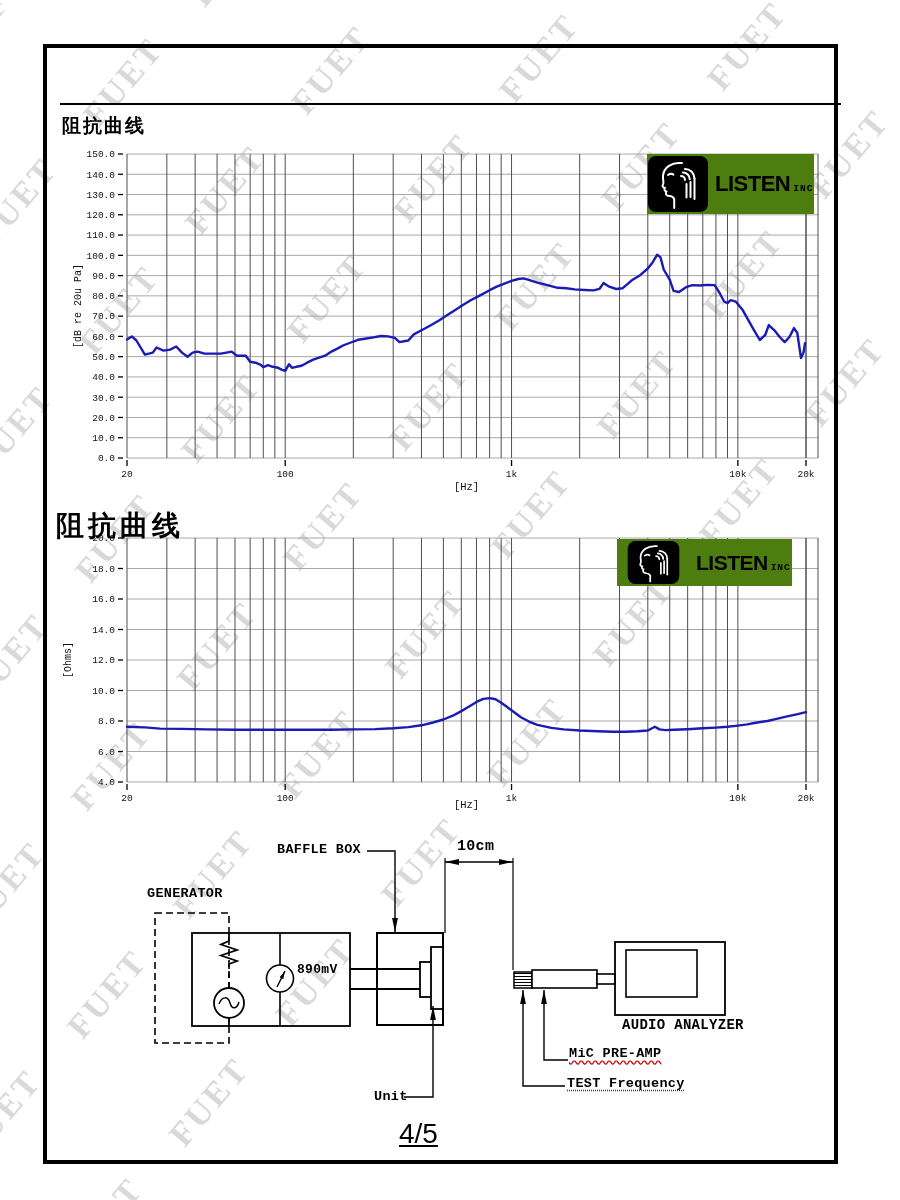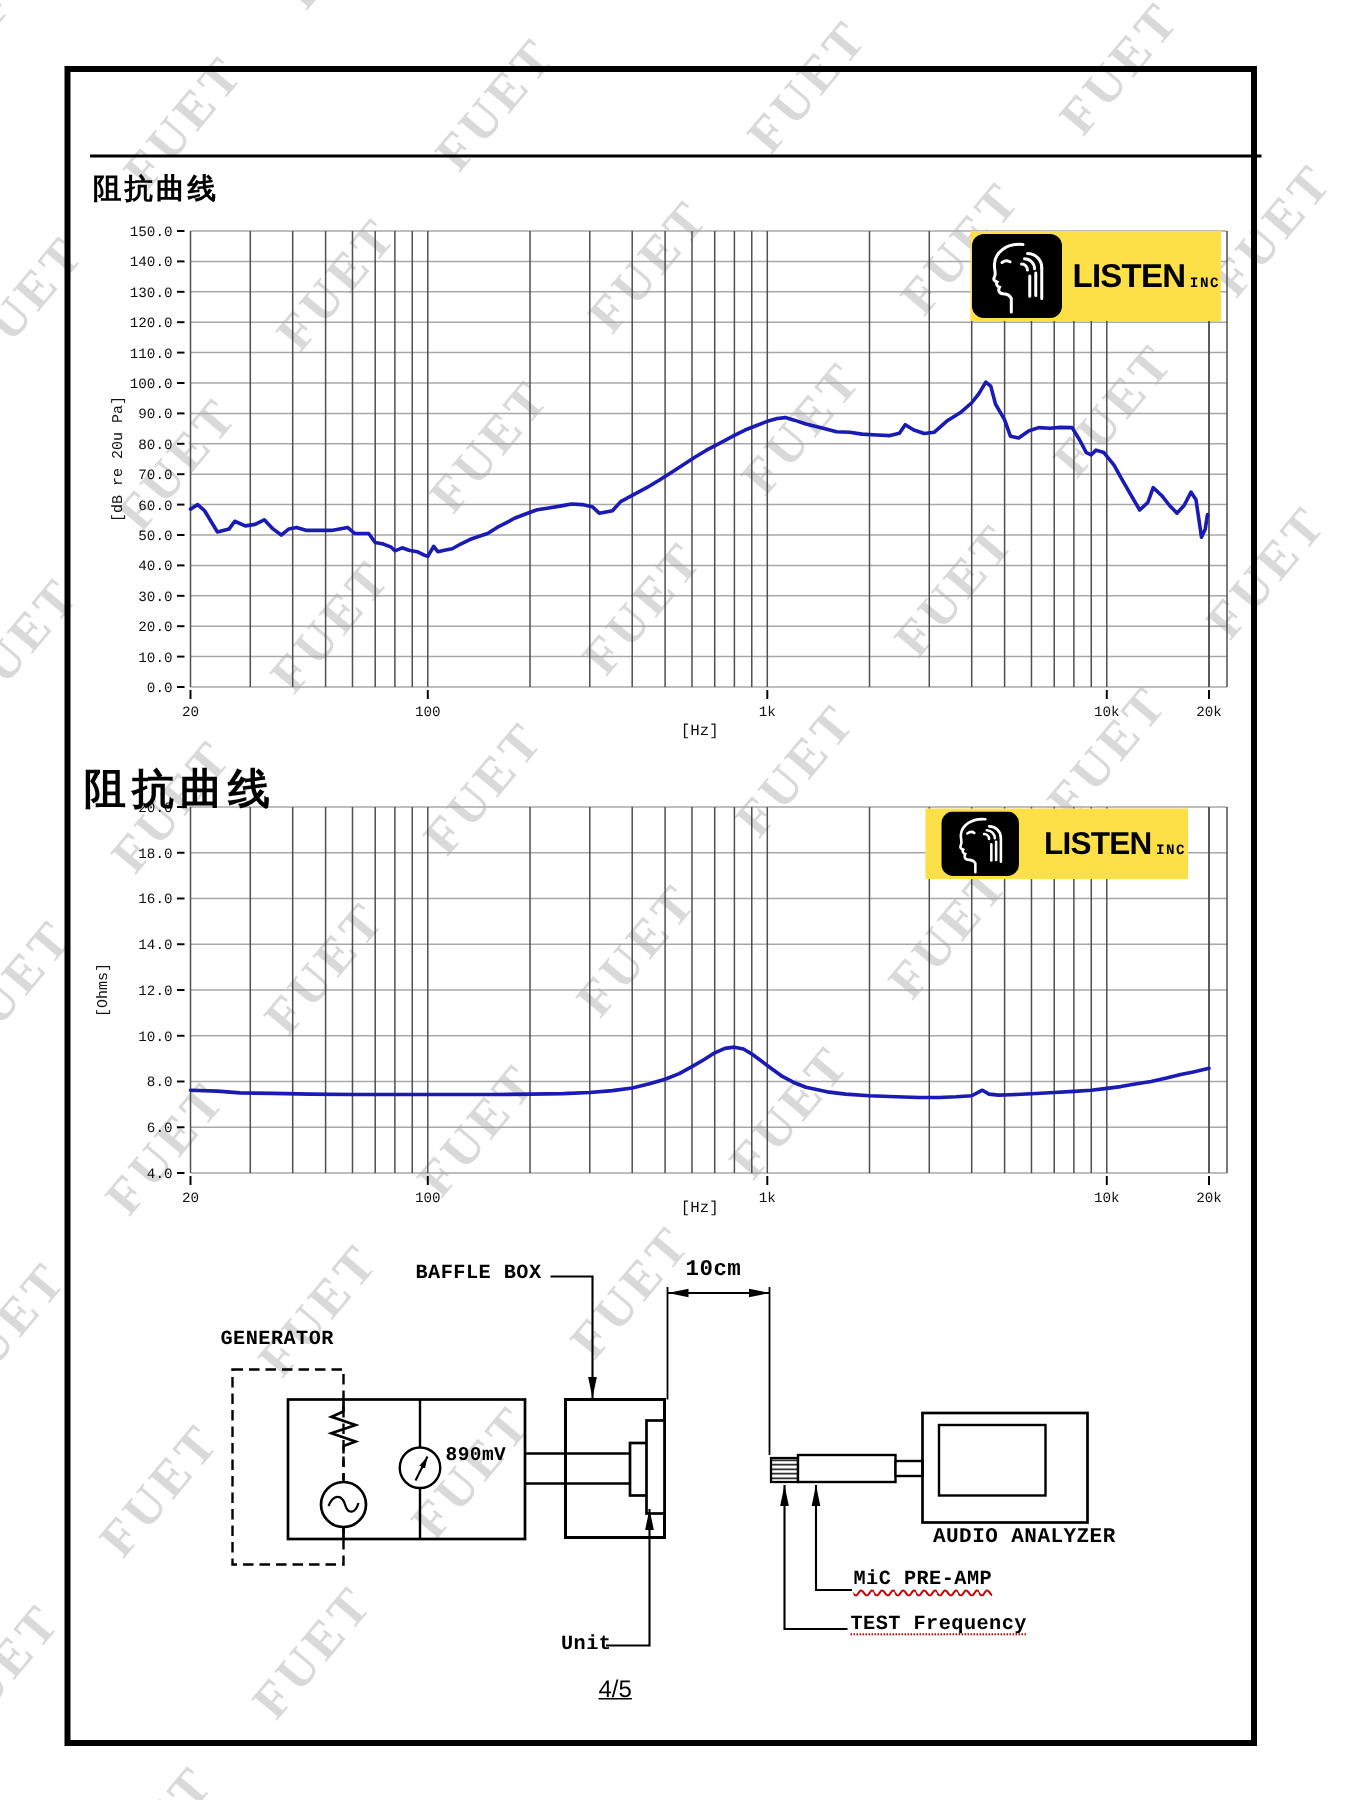--- a/index.html
+++ b/index.html
@@ -13,41 +13,41 @@
   .doc-title{position:absolute;left:43px;top:82px;width:795px;text-align:center;
       font-weight:bold;font-size:15.5px;letter-spacing:.5px;white-space:pre;z-index:2;}
   .title-rule{position:absolute;left:60px;top:103px;width:781px;height:2px;background:#000;z-index:2;}
   .heading{position:absolute;font-weight:bold;z-index:2;}
   #heading1{left:62px;top:113px;font-size:19px;letter-spacing:2px;}
   #heading2{left:56px;top:507px;font-size:28px;letter-spacing:4px;}
   .chart-svg{position:absolute;left:0;z-index:1;}
   #chart1{top:0;}
   #chart2{top:520px;}
   #diagram{position:absolute;left:0;top:830px;z-index:1;}
-  .logo{position:absolute;display:flex;align-items:center;background:#fde047;z-index:2;padding:1px;}
+  .logo{position:absolute;display:flex;align-items:center;background:#4d7c0f;z-index:2;padding:1px;}
   #logo1{left:647px;top:154px;height:58px;}
   #logo2{left:617px;top:539px;height:45px;}
   .logo-box1{width:60px;height:56px;}
   .logo-box2{width:71px;height:43px;}
   .logo-text{font-weight:bold;font-family:"Liberation Sans",sans-serif;margin-left:7px;
       display:flex;align-items:baseline;}
   #logo1 .logo-main{font-size:22px;letter-spacing:-.5px;}
   #logo2 .logo-main{font-size:21px;letter-spacing:-.5px;}
   .logo-inc{font-size:9.5px;letter-spacing:1px;margin-left:3px;font-family:Liberation Mono, monospace;}
   .dlabel{position:absolute;font-family:Liberation Mono, monospace;font-weight:bold;
       font-size:13.5px;letter-spacing:.3px;z-index:2;white-space:nowrap;}
   #lbl-generator{left:147px;top:886px;}
   #lbl-baffle{left:277px;top:842px;}
   #lbl-distance{left:457px;top:838px;font-size:15px;}
   #lbl-voltage{left:297px;top:962px;font-size:13px;}
   #lbl-analyzer{left:622px;top:1017px;font-size:14px;}
   #lbl-preamp{left:569px;top:1046px;text-decoration:underline wavy #c00;text-underline-offset:3px;}
   #lbl-testmic{left:567px;top:1076px;text-decoration:underline dotted #c00;text-underline-offset:3px;}
   #lbl-unit{left:374px;top:1089px;}
-  .page-number{position:absolute;left:399px;top:1118px;font-size:16px;z-index:2;text-decoration:underline;}
+  .page-number{position:absolute;left:399px;top:1118px;font-size:28px;z-index:2;text-decoration:underline;}
 </style>
 </head>
 <body>
 
 <div class="page">
 
   <div class="wm-layer" id="watermarks">
       <span class="wm" style="left: -30px; top: -45px;">FUET</span>
       <span class="wm" style="left: 178px; top: -57px;">FUET</span>
       <span class="wm" style="left: 72px; top: 63px;">FUET</span>

